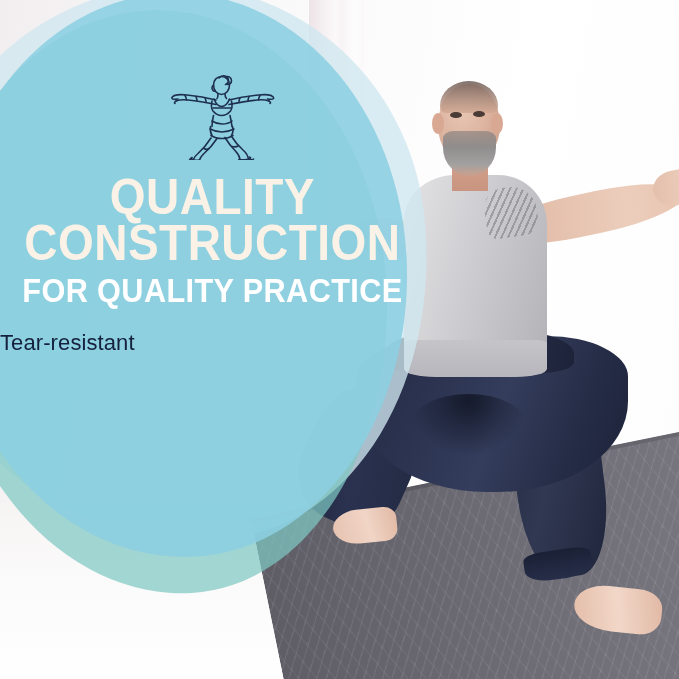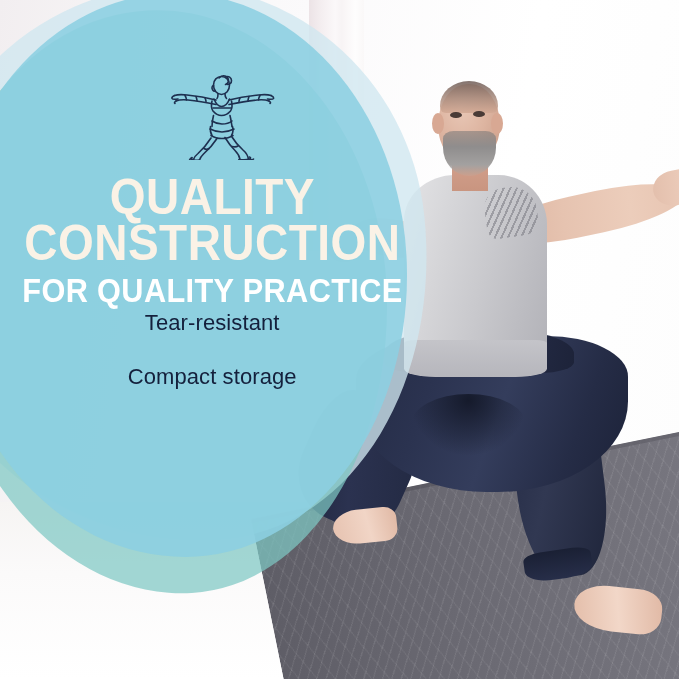--- a/index.html
+++ b/index.html
@@ -341,22 +341,23 @@
     font-family: "Liberation Sans Narrow", "Liberation Sans", sans-serif;
     font-weight: 700;
     font-size: 33px;
     color: #ffffff;
     letter-spacing: .4px;
     text-transform: uppercase;
     transform: scaleX(.93);
   }
 
   .features {
+    margin-top: 20px;
     display: flex;
-    flex-direction: column;
+    flex-direction: row;
     align-items: center;
     gap: 28px;
     width: 100%;
   }
   .feature {
     font-family: "Liberation Sans", sans-serif;
     font-size: 22px;
     font-weight: 400;
     color: #14203c;
     text-align: center;
@@ -464,17 +465,16 @@
 
     <h1 class="headline">
       <span class="line1">QUALITY</span>
       <span class="line2">CONSTRUCTION</span>
     </h1>
 
     <div class="subhead">FOR QUALITY PRACTICE</div>
 
     <div class="features">
       <div class="feature">Tear-resistant</div>
-      <div class="feature">Compact storage</div>
     </div>
   </div>
 
 </div>
 
 </body></html>

